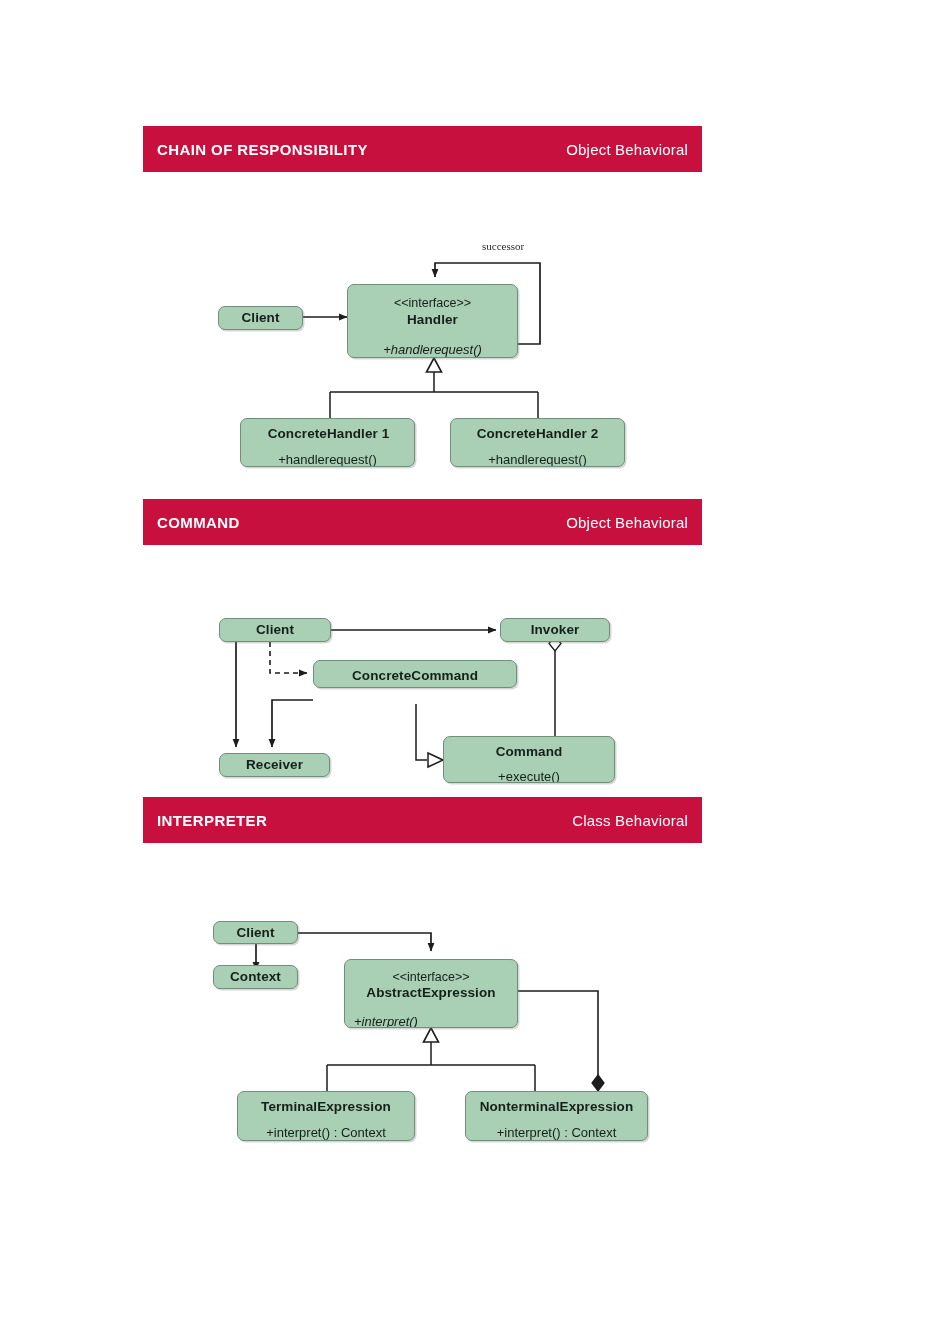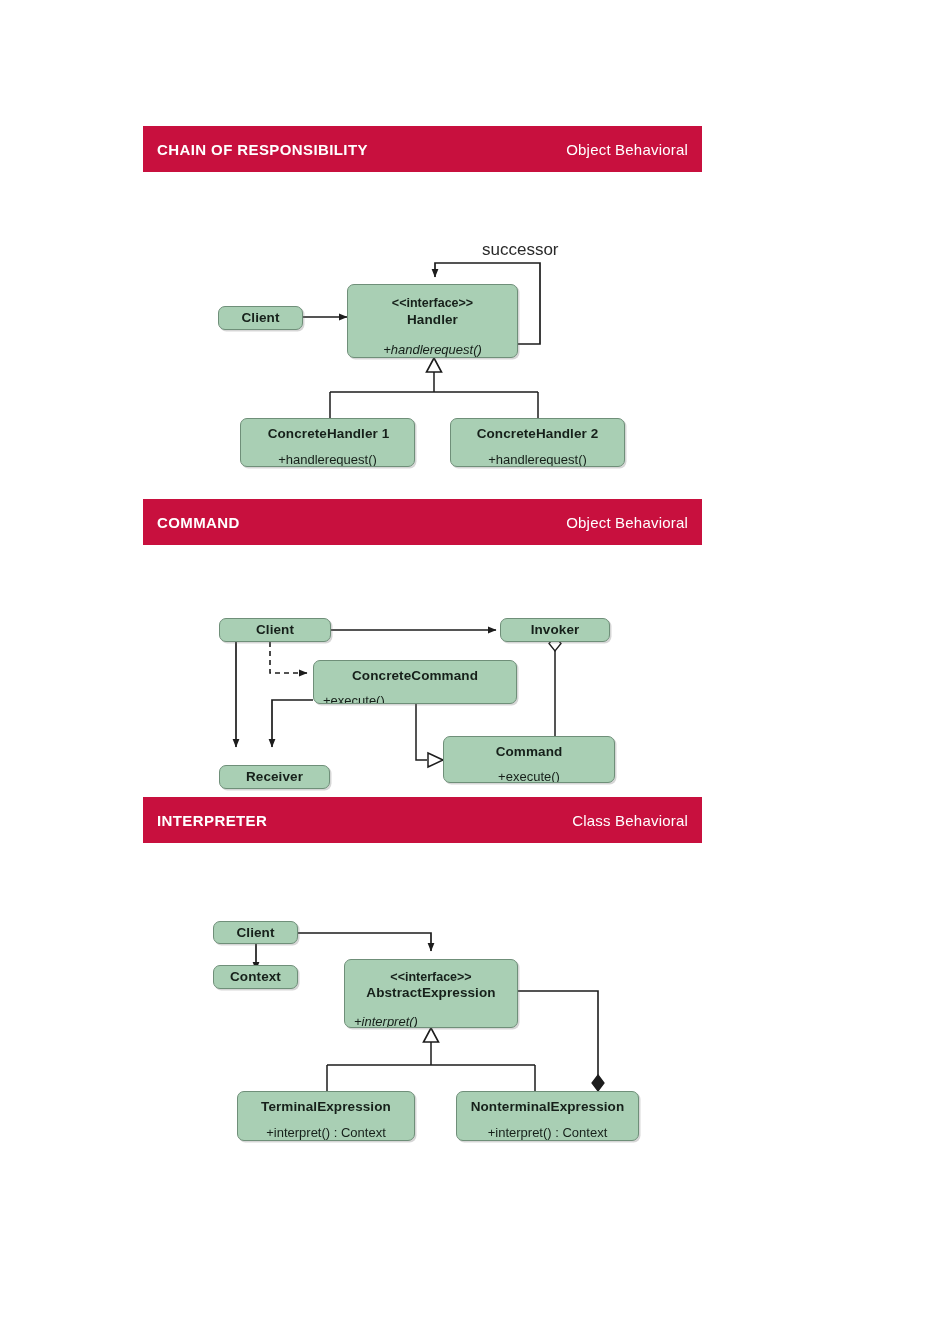--- a/index.html
+++ b/index.html
@@ -79,21 +79,21 @@
   .uml-head {
     display: flex;
     flex-direction: column;
     align-items: center;
     justify-content: center;
     flex: 0 0 auto;
     padding: 3px 6px 4px;
   }
   .uml-stereotype {
     font-size: 12.5px;
-    font-weight: bold;
+    font-weight: normal;
     color: #16201a;
     text-align: center;
     line-height: 1.25;
   }
   .uml-divider {
     height: 1.3px;
     background: #5d7a66;
     width: 100%;
   }
   .uml-members {
@@ -107,23 +107,24 @@
     font-size: 13px;
     color: #16201a;
     line-height: 1.3;
     white-space: nowrap;
   }
   .uml-member.italic { font-style: italic; }
   .uml-member.center { text-align: center; }
 
   .edge-label {
     position: absolute;
-    font-size: 17px;
+    font-size: 11px;
     color: #2a2a2a;
     white-space: nowrap;
+    font-family: Liberation Serif, serif;
   }
 </style>
 </head>
 <body>
 
 <div class="pattern-section" style="top:126px;">
 
   <div class="pattern-header">
     <span class="pattern-title">CHAIN OF RESPONSIBILITY</span>
     <span class="pattern-kind">Object Behavioral</span>
@@ -218,41 +219,41 @@
     </svg>
 
     <div class="uml-box uml-simple" style="left:76px; top:73px; width:112px; height:24px;">
       <span class="uml-name">Client</span>
     </div>
 
     <div class="uml-box uml-simple" style="left:357px; top:73px; width:110px; height:24px;">
       <span class="uml-name">Invoker</span>
     </div>
 
-    <div class="uml-box" style="left:170px; top:115px; width:204px; height:44px;">
+    <div class="uml-box" style="left:170px; top:115px; width:204px; height:28px;">
       <div class="uml-head" style="height:23px;">
         <span class="uml-name">ConcreteCommand</span>
       </div>
       <div class="uml-divider"></div>
       <div class="uml-members">
         <span class="uml-member">+execute()</span>
       </div>
     </div>
 
     <div class="uml-box" style="left:300px; top:191px; width:172px; height:47px;">
       <div class="uml-head" style="height:23px;">
         <span class="uml-name">Command</span>
       </div>
       <div class="uml-divider"></div>
       <div class="uml-members">
         <span class="uml-member center">+execute()</span>
       </div>
     </div>
 
-    <div class="uml-box uml-simple" style="left:76px; top:220px; width:111px; height:24px;">
+    <div class="uml-box uml-simple" style="left:76px; top:208px; width:111px; height:24px;">
       <span class="uml-name">Receiver</span>
     </div>
   </div>
 </div>
 
 <div class="pattern-section" style="top:797px;">
 
   <div class="pattern-header">
     <span class="pattern-title">INTERPRETER</span>
     <span class="pattern-kind">Class Behavioral</span>
@@ -300,21 +301,21 @@
     <div class="uml-box" style="left:94px; top:248px; width:178px; height:50px;">
       <div class="uml-head" style="height:24px;">
         <span class="uml-name">TerminalExpression</span>
       </div>
       <div class="uml-divider"></div>
       <div class="uml-members">
         <span class="uml-member center">+interpret() : Context</span>
       </div>
     </div>
 
-    <div class="uml-box" style="left:313px; top:248px; width:183px; height:50px;">
+    <div class="uml-box" style="left:322px; top:248px; width:183px; height:50px;">
       <div class="uml-head" style="height:24px;">
         <span class="uml-name">NonterminalExpression</span>
       </div>
       <div class="uml-divider"></div>
       <div class="uml-members">
         <span class="uml-member center">+interpret() : Context</span>
       </div>
     </div>
   </div>
 </div>

